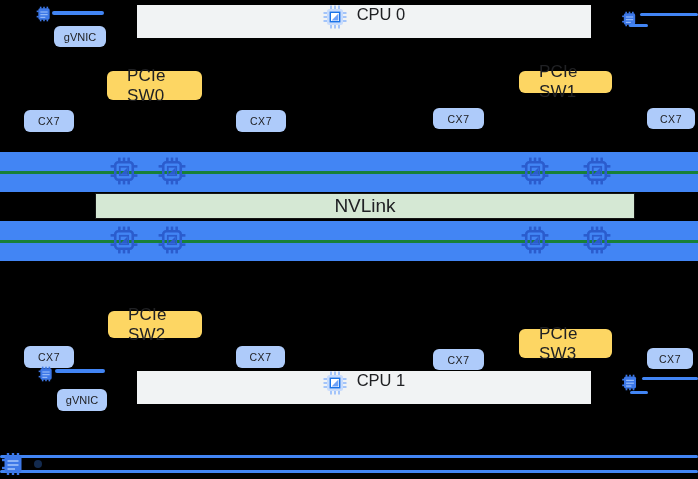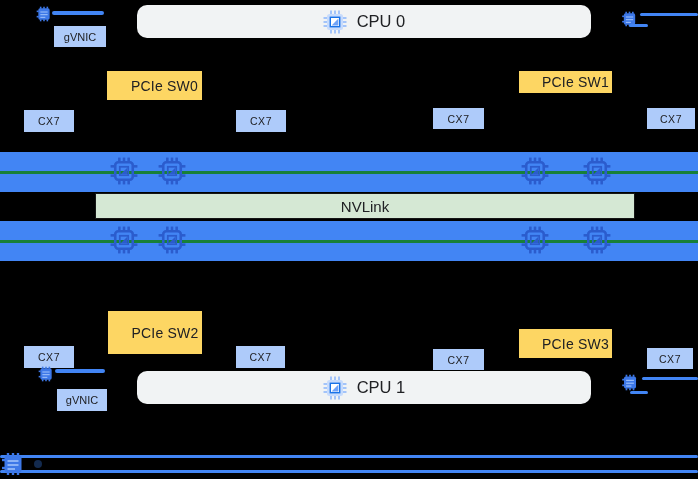--- a/index.html
+++ b/index.html
@@ -3,36 +3,36 @@
 <meta charset="utf-8">
 <style>
   html,body{margin:0;padding:0;background:#000;}
   .canvas{
     position:relative;width:698px;height:479px;background:#000000;
     font-family:"Liberation Sans",sans-serif;overflow:hidden;
   }
   .abs{position:absolute;}
   .box{
     position:absolute;display:flex;align-items:center;justify-content:center;
-    color:#202124;border-radius:0;box-sizing:border-box;
+    color:#202124;border-radius:6px;box-sizing:border-box;
   }
   .lightblue{background:#aecbfa;font-size:11px;}
   .cx7{font-size:10.5px;letter-spacing:.6px;margin-top:33px;}
-  .sw{background:#fdd663;font-size:14px;font-weight:500;letter-spacing:.2px;padding-left:20px;}
+  .sw{background:#fdd663;font-size:17px;font-weight:500;letter-spacing:.2px;padding-left:20px;}
   .cpu-bar{
-    position:absolute;background:#f1f3f4;display:flex;align-items:center;
-    justify-content:center;gap:10px;color:#202124;font-size:16.5px;border-radius:10px;
+    position:absolute;background:#f1f3f4;display:flex;
+    justify-content:center;gap:10px;color:#202124;font-size:16.5px;
   }
   .gpu-bar{position:absolute;left:0;width:698px;height:40px;background:#4285f4;}
   .gpu-bar .midline{position:absolute;left:0;top:19px;width:100%;height:3px;background:#188038;}
   .gpu-bar .gicon{position:absolute;top:5px;}
   .nvlink{
     position:absolute;left:95px;top:193px;width:538px;height:24px;
     background:#d5e8d4;border:1px solid #161616;display:flex;align-items:center;
-    justify-content:center;font-size:15px;color:#202124;
+    justify-content:center;font-size:19px;color:#202124;
   }
   .blueline{position:absolute;background:#4285f4;border-radius:2px;}
   .rail-dot{position:absolute;left:34px;top:460px;width:8px;height:8px;border-radius:50%;background:#132a4e;}
   svg.icon{display:block;}
 </style>
 </head>
 <body>
 
 <svg width="0" height="0" style="position:absolute">
   <defs>
@@ -166,21 +166,21 @@
         <use href="#chip-gpu"></use>
       </svg>
     <svg class="icon gicon" style="left:583px" width="28" height="28">
         <use href="#chip-gpu"></use>
       </svg>
   </div>
 
   <div class="box lightblue cx7" style="left:24px;top:313px;width:50px;height:22px">
       <span>CX7</span>
     </div>
-  <div class="box sw" style="left:108px;top:311px;width:94px;height:43px">
+  <div class="box sw" style="left:108px;top:311px;width:94px;height:27px">
       <span>PCIe SW2</span>
     </div>
   <div class="box lightblue cx7" style="left:236px;top:313px;width:49px;height:22px">
       <span>CX7</span>
     </div>
   <div class="box lightblue cx7" style="left:433px;top:316px;width:51px;height:21px">
       <span>CX7</span>
     </div>
   <div class="box sw" style="left:519px;top:329px;width:93px;height:29px">
       <span>PCIe SW3</span>

